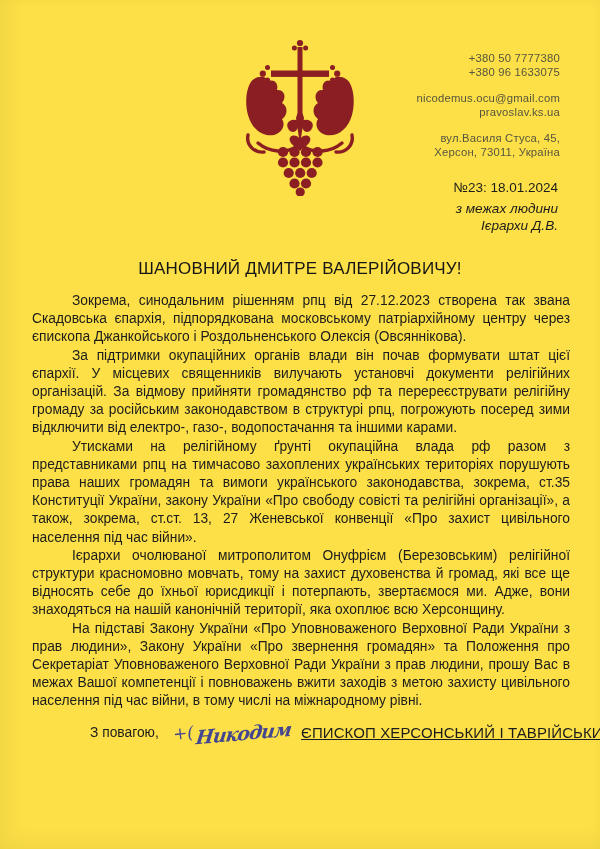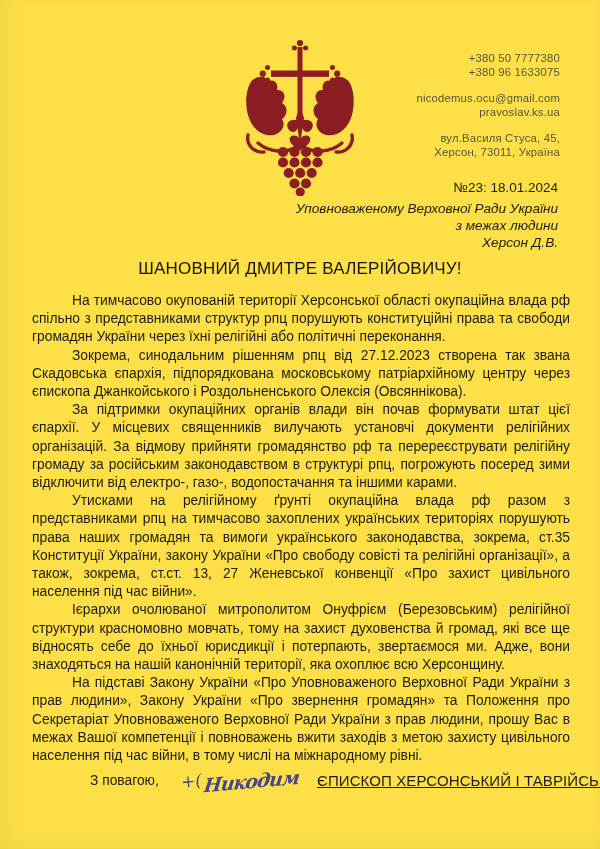--- a/index.html
+++ b/index.html
@@ -22,21 +22,21 @@
   .title{
     position:absolute;left:0;top:259px;width:100%;text-align:center;
     font-size:17px;font-weight:normal;letter-spacing:.2px;color:#151515;
   }
   .body{
     position:absolute;left:32px;right:30px;top:292px;
     font-size:13.8px;line-height:18.2px;text-align:justify;color:#1c1c1c;
   }
   .body p{margin:0;text-indent:40px;}
   .sig-row{
-    display:flex;align-items:center;margin-top:1px;height:30px;white-space:nowrap;gap:8px;
+    display:flex;align-items:flex-start;margin-top:13px;height:30px;white-space:nowrap;
   }
   .closing{margin-left:58px;font-size:13.8px;}
   .hand{
     margin:0 10px 0 14px;color:#44478f;font-family:"DejaVu Serif",serif;
     font-style:italic;font-size:15px;display:inline-flex;align-items:center;
   }
   .hand-prefix{font-size:17px;margin-right:2px;transform:rotate(-6deg);}
   .hand-name{
     font-size:19px;letter-spacing:-1px;transform:rotate(-5deg) skewX(-12deg);
     font-weight:bold;
@@ -114,29 +114,27 @@
     <div>nicodemus.ocu@gmail.com</div>
     <div>pravoslav.ks.ua</div>
     <div class="gap"></div>
     <div>вул.Василя Стуса, 45,</div>
     <div>Херсон, 73011, Україна</div>
   </div>
 
   <div class="ref">№23: 18.01.2024</div>
 
   <div class="addressee">
-    <div>Уповноваженому Верховної Ради України</div>
     <div>з межах людини</div>
-    <div>Херсон Д.В.</div>
+    <div>Ієрархи Д.В.</div>
   </div>
 
   <div class="title">ШАНОВНИЙ ДМИТРЕ ВАЛЕРІЙОВИЧУ!</div>
 
   <div class="body">
-    <p>На тимчасово окупованій території Херсонської області окупаційна влада рф спільно з представниками структур рпц порушують конституційні права та свободи громадян України через їхні релігійні або політичні переконання.</p>
     <p>Зокрема, синодальним рішенням рпц від 27.12.2023 створена так звана Скадовська єпархія, підпорядкована московському патріархійному центру через єпископа Джанкойського і Роздольненського Олексія (Овсяннікова).</p>
     <p>За підтримки окупаційних органів влади він почав формувати штат цієї єпархії. У місцевих священників вилучають установчі документи релігійних організацій. За відмову прийняти громадянство рф та перереєструвати релігійну громаду за російським законодавством в структурі рпц, погрожують посеред зими відключити від електро-, газо-, водопостачання та іншими карами.</p>
     <p>Утисками на релігійному ґрунті окупаційна влада рф разом з представниками рпц на тимчасово захоплених українських територіях порушують права наших громадян та вимоги українського законодавства, зокрема, ст.35 Конституції України, закону України «Про свободу совісті та релігійні організації», а також, зокрема, ст.ст. 13, 27 Женевської конвенції «Про захист цивільного населення під час війни».</p>
     <p>Ієрархи очолюваної митрополитом Онуфрієм (Березовським) релігійної структури красномовно мовчать, тому на захист духовенства й громад, які все ще відносять себе до їхньої юрисдикції і потерпають, звертаємося ми. Адже, вони знаходяться на нашій канонічній території, яка охоплює всю Херсонщину.</p>
     <p>На підставі Закону України «Про Уповноваженого Верховної Ради України з прав людини», Закону України «Про звернення громадян» та Положення про Секретаріат Уповноваженого Верховної Ради України з прав людини, прошу Вас в межах Вашої компетенції і повноважень вжити заходів з метою захисту цивільного населення під час війни, в тому числі на міжнародному рівні.</p>
 
     <div class="sig-row">
       <span class="closing">З повагою,</span>
       <span class="hand">
         <span class="hand-prefix">+(</span>

